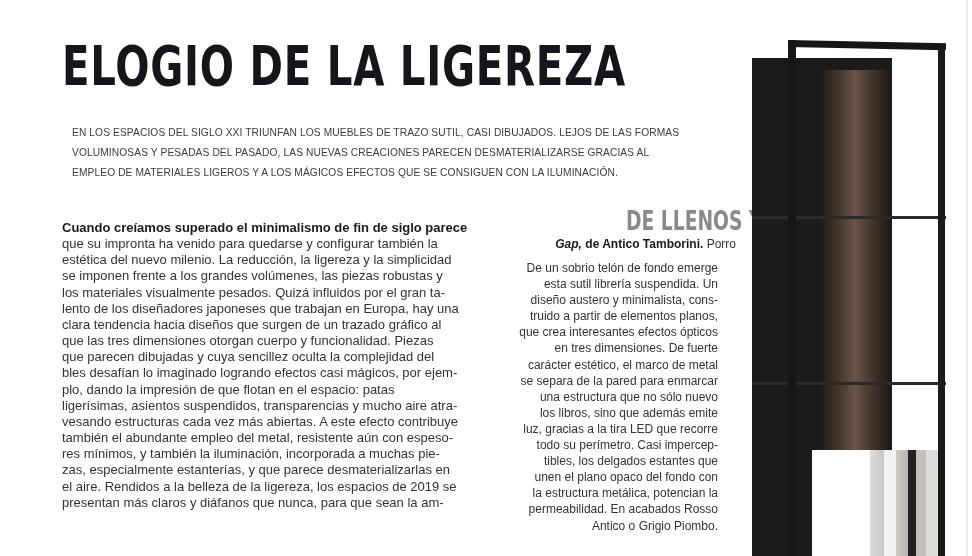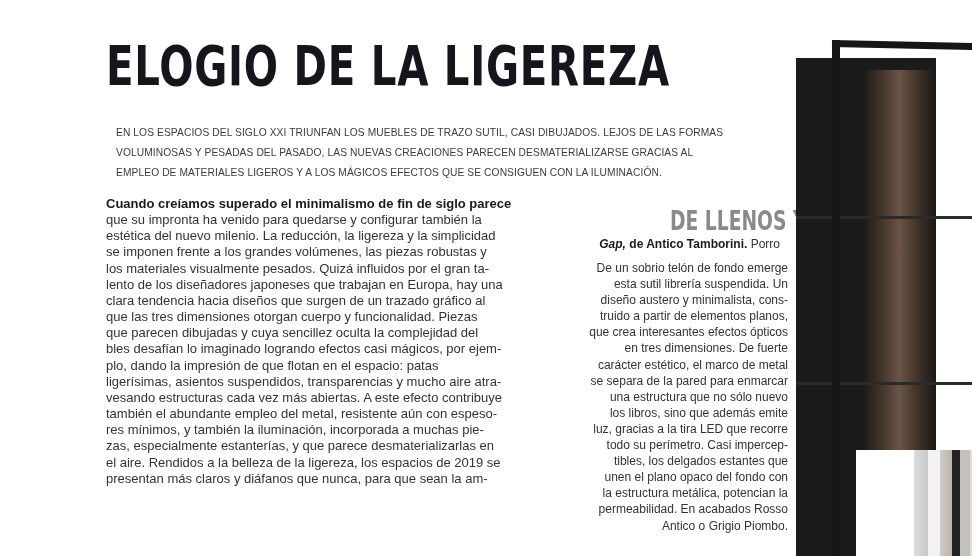--- a/index.html
+++ b/index.html
@@ -1,39 +1,39 @@
 <!DOCTYPE html>
 <html><head>
   <meta charset="utf-8">
   <style>
     * { margin: 0; padding: 0; box-sizing: border-box; }
     html, body { width: 972px; height: 556px; overflow: hidden; background: #ffffff; }
     body { position: relative; font-family: "Liberation Sans", sans-serif; color: #2a2a2a; }
 
-    .page { position: absolute; inset: 0; background: #ffffff; margin-left: 44px; }
+    .page { position: absolute; inset: 0; background: #ffffff; }
 
     .title {
       position: absolute; left: 62px; top: 36px;
       font-family: "DejaVu Sans", sans-serif; font-weight: bold;
       font-size: 56px; line-height: 60px; color: #15151c;
       letter-spacing: 1px;
       transform: scaleX(0.72); transform-origin: left top;
       white-space: nowrap;
     }
 
     .lead {
       position: absolute; left: 72px; top: 122px; width: 680px;
       font-family: "Liberation Sans", sans-serif;
       font-size: 11px; line-height: 20px; color: #3b3b3b;
       letter-spacing: 0.1px;
     }
     .lead .ln { display: block; white-space: nowrap; transform: scaleX(0.93); transform-origin: left; }
 
     .body-col {
-      position: absolute; left: 62px; top: 196px; width: 420px;
+      position: absolute; left: 62px; top: 220px; width: 420px;
       font-size: 13px; line-height: 16.15px; color: #333333;
     }
     .body-col .ln { display: block; white-space: nowrap; }
     .body-col .lead-bold { font-weight: bold; color: #1a1a1a; }
     .end-mark { display: inline-block; width: 7px; height: 7px; background: #1a1a1a; margin-left: 3px; vertical-align: 1px; }
 
     .side-head {
       position: absolute; left: 540px; top: 206px; width: 196px;
       text-align: right;
       font-family: "DejaVu Sans", sans-serif; font-weight: bold;
@@ -43,21 +43,21 @@
 
     .side-credit {
       position: absolute; left: 520px; top: 236px; width: 216px;
       text-align: right; font-size: 12px; line-height: 16px; color: #1a1a1a; white-space: nowrap;
     }
     .side-credit .product { font-style: italic; font-weight: bold; }
     .side-credit .designer { font-weight: bold; }
     .side-credit .brand { font-weight: normal; color: #333; }
 
     .side-text {
-      position: absolute; left: 528px; top: 260px; width: 216px;
+      position: absolute; left: 502px; top: 260px; width: 216px;
       text-align: right; font-size: 12px; line-height: 16.1px; color: #333333;
     }
     .side-text .ln { display: block; white-space: nowrap; }
 
     
     .photo { position: absolute; left: 748px; top: 36px; width: 210px; height: 520px; }
     .back-panel { position: absolute; left: 4px; top: 22px; width: 140px; height: 498px; background: #1b1b1b; }
     .back-glow {
       position: absolute; left: 72px; top: 34px; width: 70px; height: 390px;
       background: linear-gradient(90deg, #1e1a17 0%, #4a3a30 30%, #6a5446 50%, #4a3a30 70%, #1e1a17 100%);

